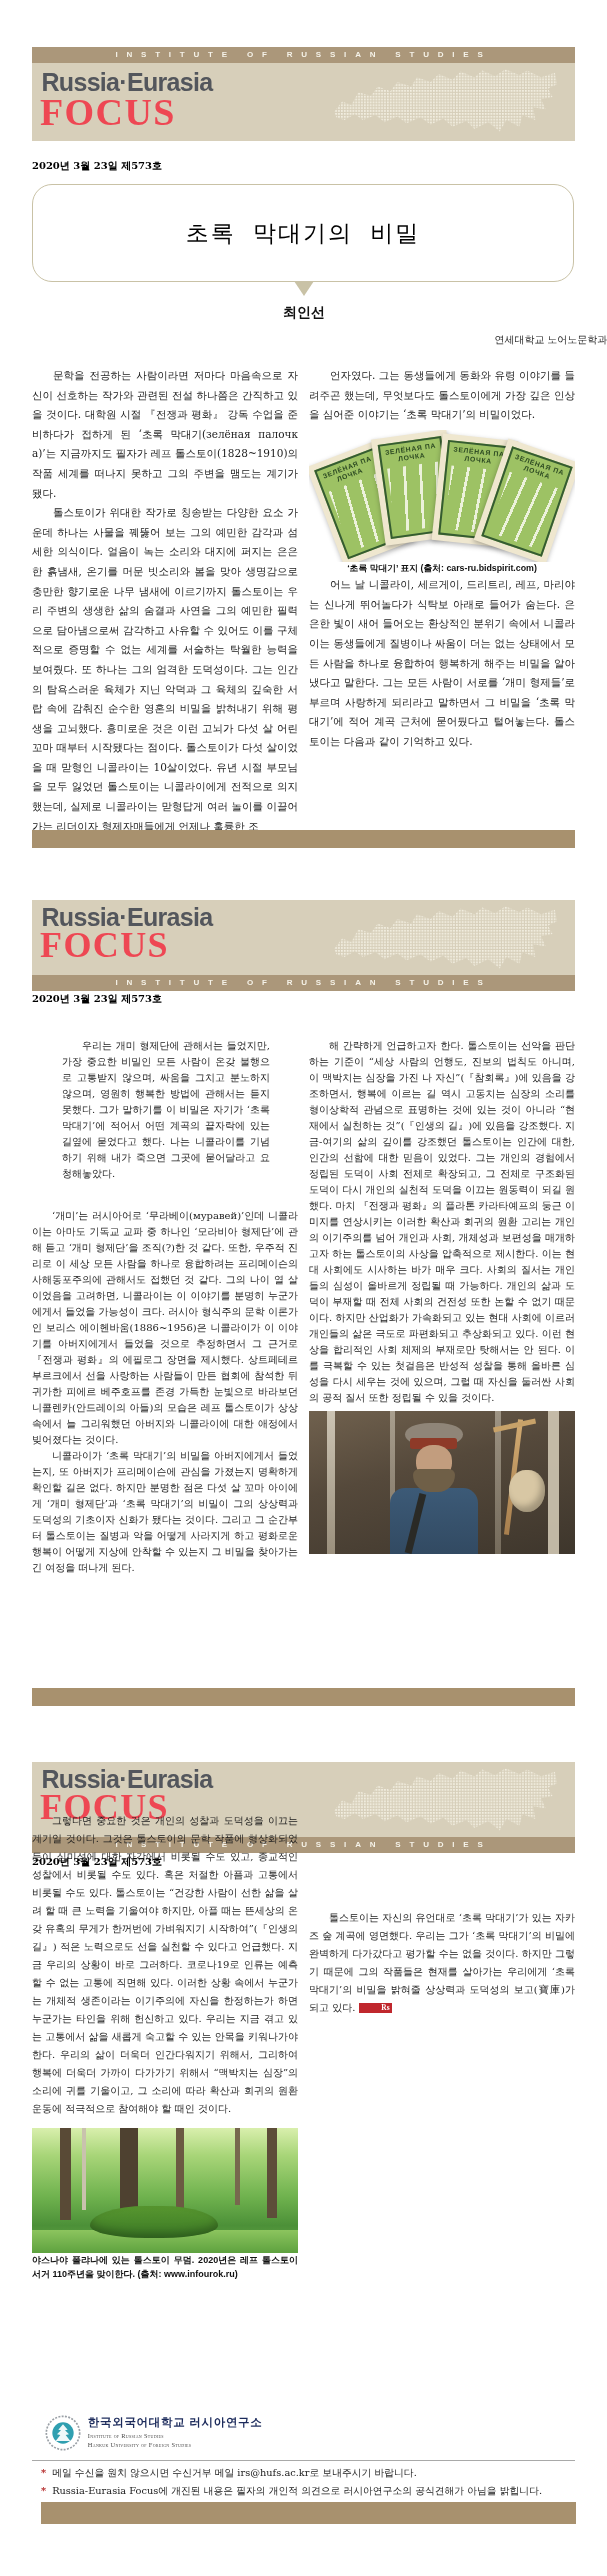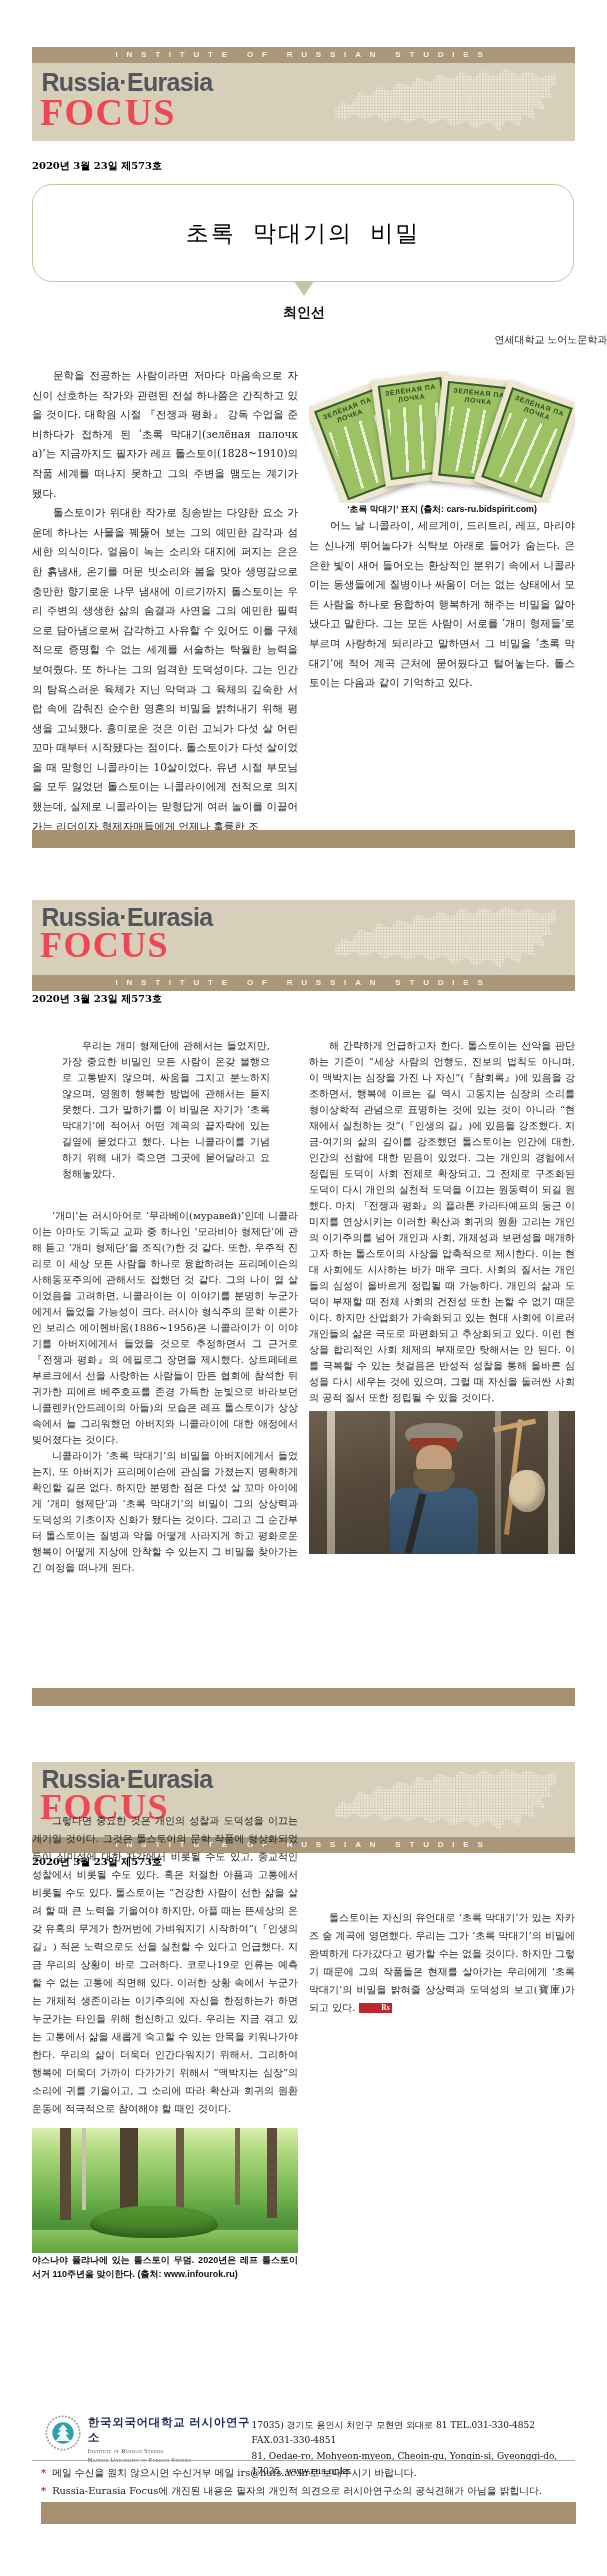--- a/index.html
+++ b/index.html
@@ -132,20 +132,21 @@
   </div>
   <div class="title-pointer"></div>
   <div class="author">최인선</div>
   <div class="affil">연세대학교 노어노문학과 강사</div>
 
   <div class="col pg1" style="left:32px;top:366px;">
     <p>문학을 전공하는 사람이라면 저마다 마음속으로 자신이 선호하는 작가와 관련된 전설 하나쯤은 간직하고 있을 것이다. 대학원 시절 『전쟁과 평화』 강독 수업을 준비하다가 접하게 된 ‘초록 막대기(зелёная палочка)’는 지금까지도 필자가 레프 톨스토이(1828~1910)의 작품 세계를 떠나지 못하고 그의 주변을 맴도는 계기가 됐다.</p>
     <p>톨스토이가 위대한 작가로 칭송받는 다양한 요소 가운데 하나는 사물을 꿰뚫어 보는 그의 예민한 감각과 섬세한 의식이다. 얼음이 녹는 소리와 대지에 퍼지는 은은한 흙냄새, 온기를 머문 빗소리와 봄을 맞아 생명감으로 충만한 향기로운 나무 냄새에 이르기까지 톨스토이는 우리 주변의 생생한 삶의 숨결과 사연을 그의 예민한 필력으로 담아냄으로써 감각하고 사유할 수 있어도 이를 구체적으로 증명할 수 없는 세계를 서술하는 탁월한 능력을 보여줬다. 또 하나는 그의 엄격한 도덕성이다. 그는 인간의 탐욕스러운 육체가 지닌 악덕과 그 육체의 깊숙한 서랍 속에 감춰진 순수한 영혼의 비밀을 밝혀내기 위해 평생을 고뇌했다. 흥미로운 것은 이런 고뇌가 다섯 살 어린 꼬마 때부터 시작됐다는 점이다. 톨스토이가 다섯 살이었을 때 맏형인 니콜라이는 10살이었다. 유년 시절 부모님을 모두 잃었던 톨스토이는 니콜라이에게 전적으로 의지했는데, 실제로 니콜라이는 맏형답게 여러 놀이를 이끌어가는 리더이자 형제자매들에게 언제나 훌륭한 조</p>
   </div>
   <div class="col pg1" style="left:309px;top:366px;">
+    <p>언자였다. 그는 동생들에게 동화와 유령 이야기를 들려주곤 했는데, 무엇보다도 톨스토이에게 가장 깊은 인상을 심어준 이야기는 ‘초록 막대기’의 비밀이었다.</p>
     <div class="fig">
       <div class="covers">
         <div class="cover c1">
           <div class="panel">
               <div class="ctitle">ЗЕЛЁНАЯ ПАЛОЧКА</div>
               <div class="birches"></div>
             </div>
         </div>
         <div class="cover c2">
           <div class="panel">
@@ -251,24 +252,20 @@
     <svg class="emblem" viewBox="0 0 54 54">
       <circle cx="27" cy="27" r="25" fill="none" stroke="#9aa0a6" stroke-width="2.5" stroke-dasharray="3 2"></circle>
       <circle cx="27" cy="27" r="16" fill="#2f9fb0"></circle>
       <path d="M27 14 l7 8 -4 1 6 6 -5 1 7 9 h-22 l7-9 -5-1 6-6 -4-1 z" fill="#ffffff" opacity="0.92"></path>
     </svg>
     <div class="f-name">
       <div class="f-org">한국외국어대학교 러시아연구소</div>
       <div class="f-en">Institute of Russian Studies</div>
       <div class="f-en">Hankuk University of Foreign Studies</div>
     </div>
-    <div class="f-addr">
-      <div>17035) 경기도 용인시 처인구 모현면 외대로 81   TEL.031-330-4852   FAX.031-330-4851</div>
-      <div>81, Oedae-ro, Mohyeon-myeon, Cheoin-gu, Yongin-si, Gyeonggi-do, 17035.  www.rus.or.kr</div>
-    </div>
   </div>
   <div class="f-line"></div>
   <div class="f-notes">
     <div><span class="ast">*</span><span>메일 수신을 원치 않으시면 수신거부 메일 irs@hufs.ac.kr로 보내주시기 바랍니다.</span></div>
     <div><span class="ast">*</span><span>Russia-Eurasia Focus에 개진된 내용은 필자의 개인적 의견으로 러시아연구소의 공식견해가 아님을 밝힙니다.</span></div>
   </div>
   <div class="bottom-band"></div>
 
 </div>
 

